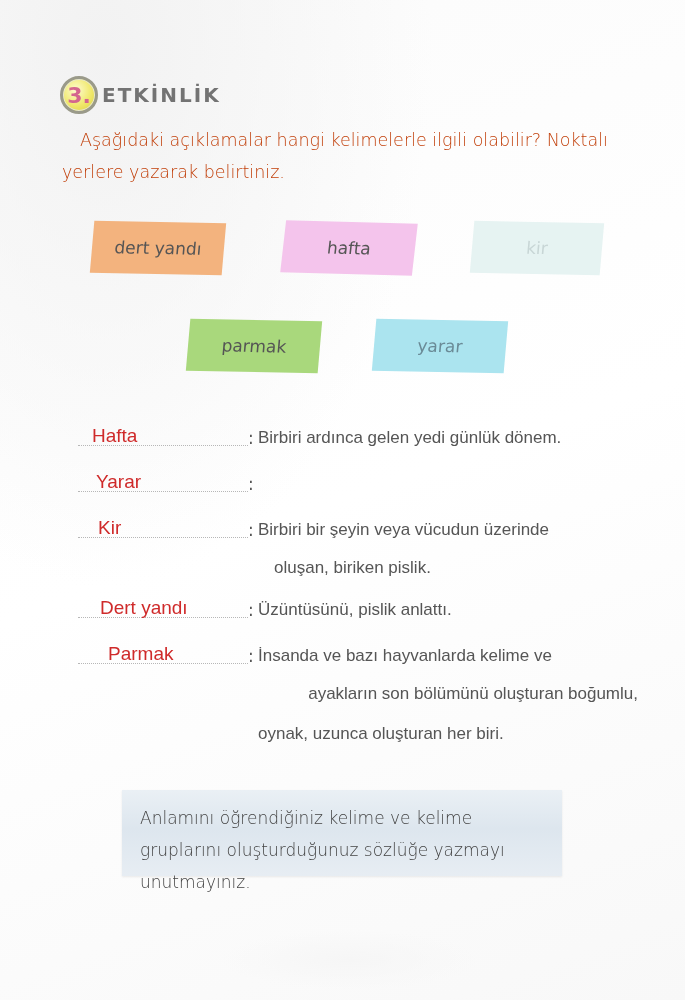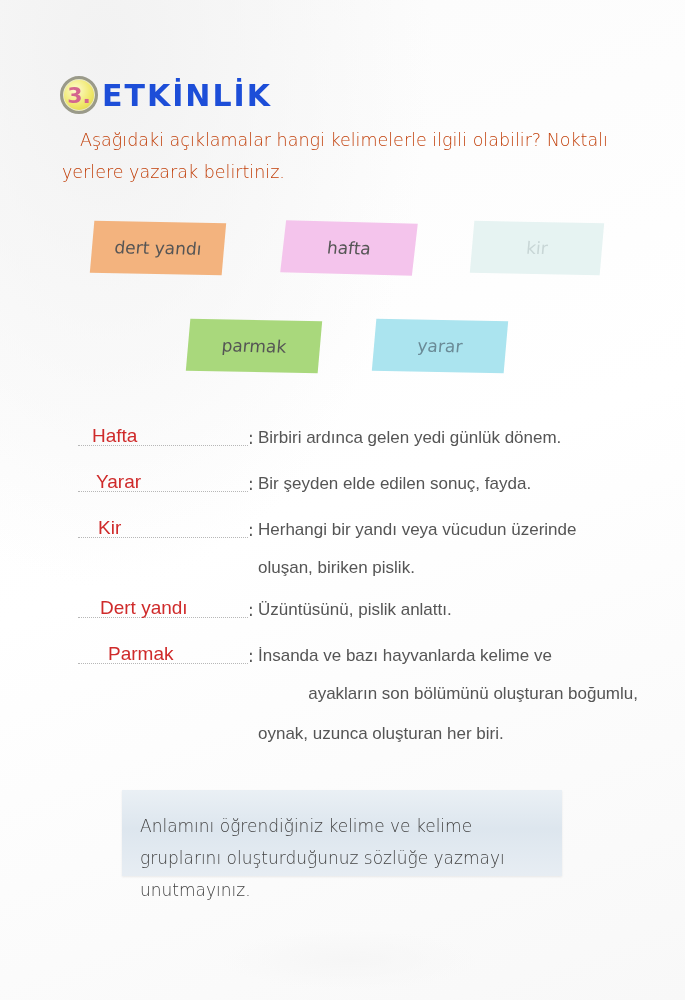--- a/index.html
+++ b/index.html
@@ -21,21 +21,21 @@
     .badge {
       width: 38px; height: 38px; border-radius: 50%;
       background: radial-gradient(circle at 40% 35%, #fdfbd0 0%, #f0e86a 55%, #d8cd3c 100%);
       border: 3px solid #9a9a8a;
       box-shadow: inset 0 0 0 1px #e6e6d0;
       display: flex; align-items: center; justify-content: center;
       color: #d4668e; font-size: 22px; font-weight: bold;
       box-sizing: border-box;
     }
     .title {
-      margin-left: 4px; color: #1d4ed8; font-size: 30px; font-weight: bold; letter-spacing: 2px;
+      margin-left: 4px; color: #737373; font-size: 20px; font-weight: bold; letter-spacing: 2px;
       font-family: "DejaVu Sans", sans-serif;
     }
     .instruction {
       position: absolute; left: 62px; top: 124px; width: 580px;
       font-size: 17.5px; line-height: 32px; color: #c2410c;
       font-family: "DejaVu Sans", sans-serif; font-weight: 300;
     }
     .instruction .indent { display: inline-block; width: 18px; }
     .card {
       position: absolute; display: flex; align-items: center; justify-content: center;
@@ -63,21 +63,21 @@
     }
     .colon { width: 10px; flex: none; font-size: 17px; color: #555; line-height: 36px; }
     .def-text {
       flex: 1; font-size: 17px; color: #555; line-height: 36px;
       font-family: Liberation Sans, sans-serif; font-weight: 300;
     }
     .note {
       position: absolute; left: 122px; top: 790px; width: 440px; height: 86px;
       background: linear-gradient(180deg, #eaf0f5 0%, #dde6ee 45%, #e7edf3 100%);
       box-shadow: 0 1px 2px rgba(0,0,0,0.08);
-      padding: 20px 18px; box-sizing: border-box;
+      padding: 12px 18px; box-sizing: border-box;
       font-size: 17px; line-height: 32px; color: #444; font-weight: 300;
     }
     .bottom-smudge {
       position: absolute; left: 220px; top: 930px; width: 260px; height: 60px;
       background: radial-gradient(ellipse, #f6f6f6 0%, rgba(255,255,255,0) 70%);
     }
   </style>
 </head>
 <body>
 
@@ -115,32 +115,31 @@
     <div class="colon">:</div>
     <div class="def-text">Birbiri ardınca gelen yedi günlük dönem.</div>
   </div>
 
   <div class="def-row" style="margin-bottom:10px;">
     <div class="answer">
       <div class="dots"></div>
       <span class="word" style="left:18px;">Yarar</span>
     </div>
     <div class="colon">:</div>
-    <div class="def-text">Bir şeyden elde edilen sonuç, fayda.</div>
   </div>
 
   <div class="def-row" style="margin-bottom:4px;">
     <div class="answer">
       <div class="dots"></div>
       <span class="word" style="left:20px;">Kir</span>
     </div>
     <div class="colon">:</div>
     <div class="def-text">
-      <div style="line-height:36px;">Herhangi bir yandı veya vücudun üzerinde</div>
-      <div style="line-height:40px;">oluşan, biriken pislik.</div>
+      <div style="line-height:36px;">Birbiri bir şeyin veya vücudun üzerinde</div>
+      <div style="line-height:40px;margin-left:16px;">oluşan, biriken pislik.</div>
     </div>
   </div>
 
   <div class="def-row" style="margin-bottom:10px;">
     <div class="answer">
       <div class="dots"></div>
       <span class="word" style="left:22px;">Dert yandı</span>
     </div>
     <div class="colon">:</div>
     <div class="def-text">Üzüntüsünü, pislik anlattı.</div>

